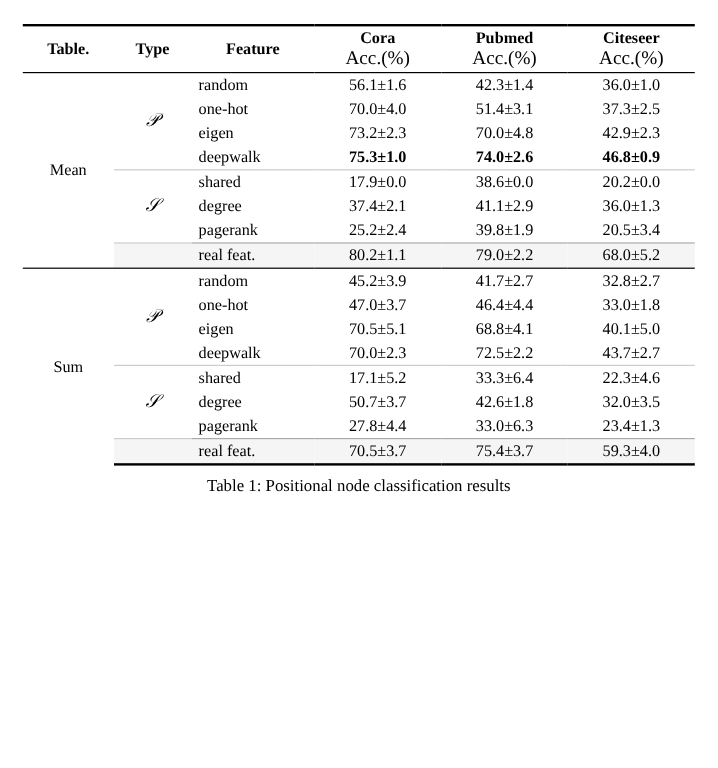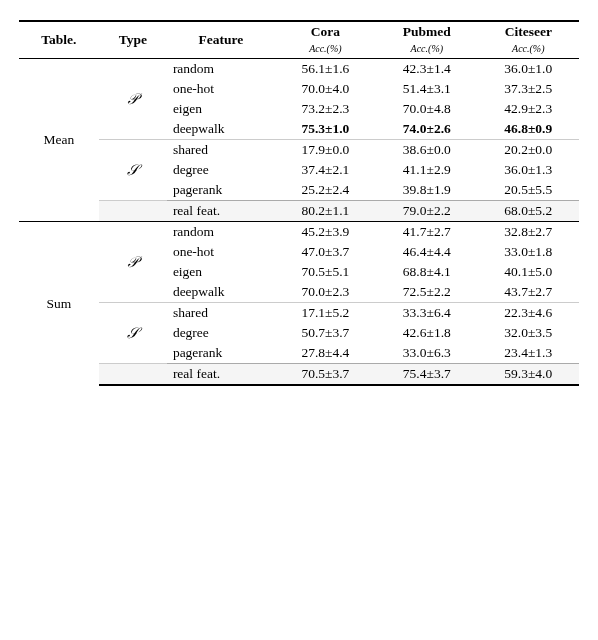--- a/index.html
+++ b/index.html
@@ -48,23 +48,22 @@
       font-size: 13.5px;
     }
 
     .type-cell {
       vertical-align: middle;
       font-size: 15px;
       font-style: italic;
     }
 
     .sub-header {
-      font-size: 10px;
+      font-size: 16px;
       font-weight: normal;
-      font-style: italic;
     }
 
     .table-caption {
       text-align: center;
       margin-top: 10px;
       font-size: 14px;
     }
   </style>
 </head>
 <body>
@@ -127,21 +126,21 @@
         <tr>
           <td class="left">degree</td>
           <td>37.4±2.1</td>
           <td>41.1±2.9</td>
           <td>36.0±1.3</td>
         </tr>
         <tr>
           <td class="left">pagerank</td>
           <td>25.2±2.4</td>
           <td>39.8±1.9</td>
-          <td>20.5±5.5</td>
+          <td>20.5±3.4</td>
         </tr>
         <tr style="background: rgb(245, 245, 245);">
           <td rowspan="1" class="type-cell" style="border-top: 1px solid rgb(204, 204, 204);"></td>
           <td class="left" style="border-top: 1px solid rgb(170, 170, 170);">real feat.</td>
           <td style="border-top: 1px solid rgb(170, 170, 170);">80.2±1.1</td>
           <td style="border-top: 1px solid rgb(170, 170, 170);">79.0±2.2</td>
           <td style="border-top: 1px solid rgb(170, 170, 170);">68.0±5.2</td>
         </tr>
         <tr>
           <td rowspan="8" class="aggr-cell" style="border-top: 1px solid rgb(0, 0, 0);">Sum</td>
@@ -190,13 +189,14 @@
         </tr>
         <tr style="background: rgb(245, 245, 245);">
           <td rowspan="1" class="type-cell" style="border-top: 1px solid rgb(204, 204, 204); border-bottom: 2px solid rgb(0, 0, 0);"></td>
           <td class="left" style="border-top: 1px solid rgb(170, 170, 170); border-bottom: 2px solid rgb(0, 0, 0);">real feat.</td>
           <td style="border-top: 1px solid rgb(170, 170, 170); border-bottom: 2px solid rgb(0, 0, 0);">70.5±3.7</td>
           <td style="border-top: 1px solid rgb(170, 170, 170); border-bottom: 2px solid rgb(0, 0, 0); margin-top: 20px;">75.4±3.7</td>
           <td style="border-top: 1px solid rgb(170, 170, 170); border-bottom: 2px solid rgb(0, 0, 0);">59.3±4.0</td>
         </tr>
       </tbody>
   </table>
+  <div class="table-caption">Table 1: Positional node classification results</div>
 </div>
 
 </body></html>

